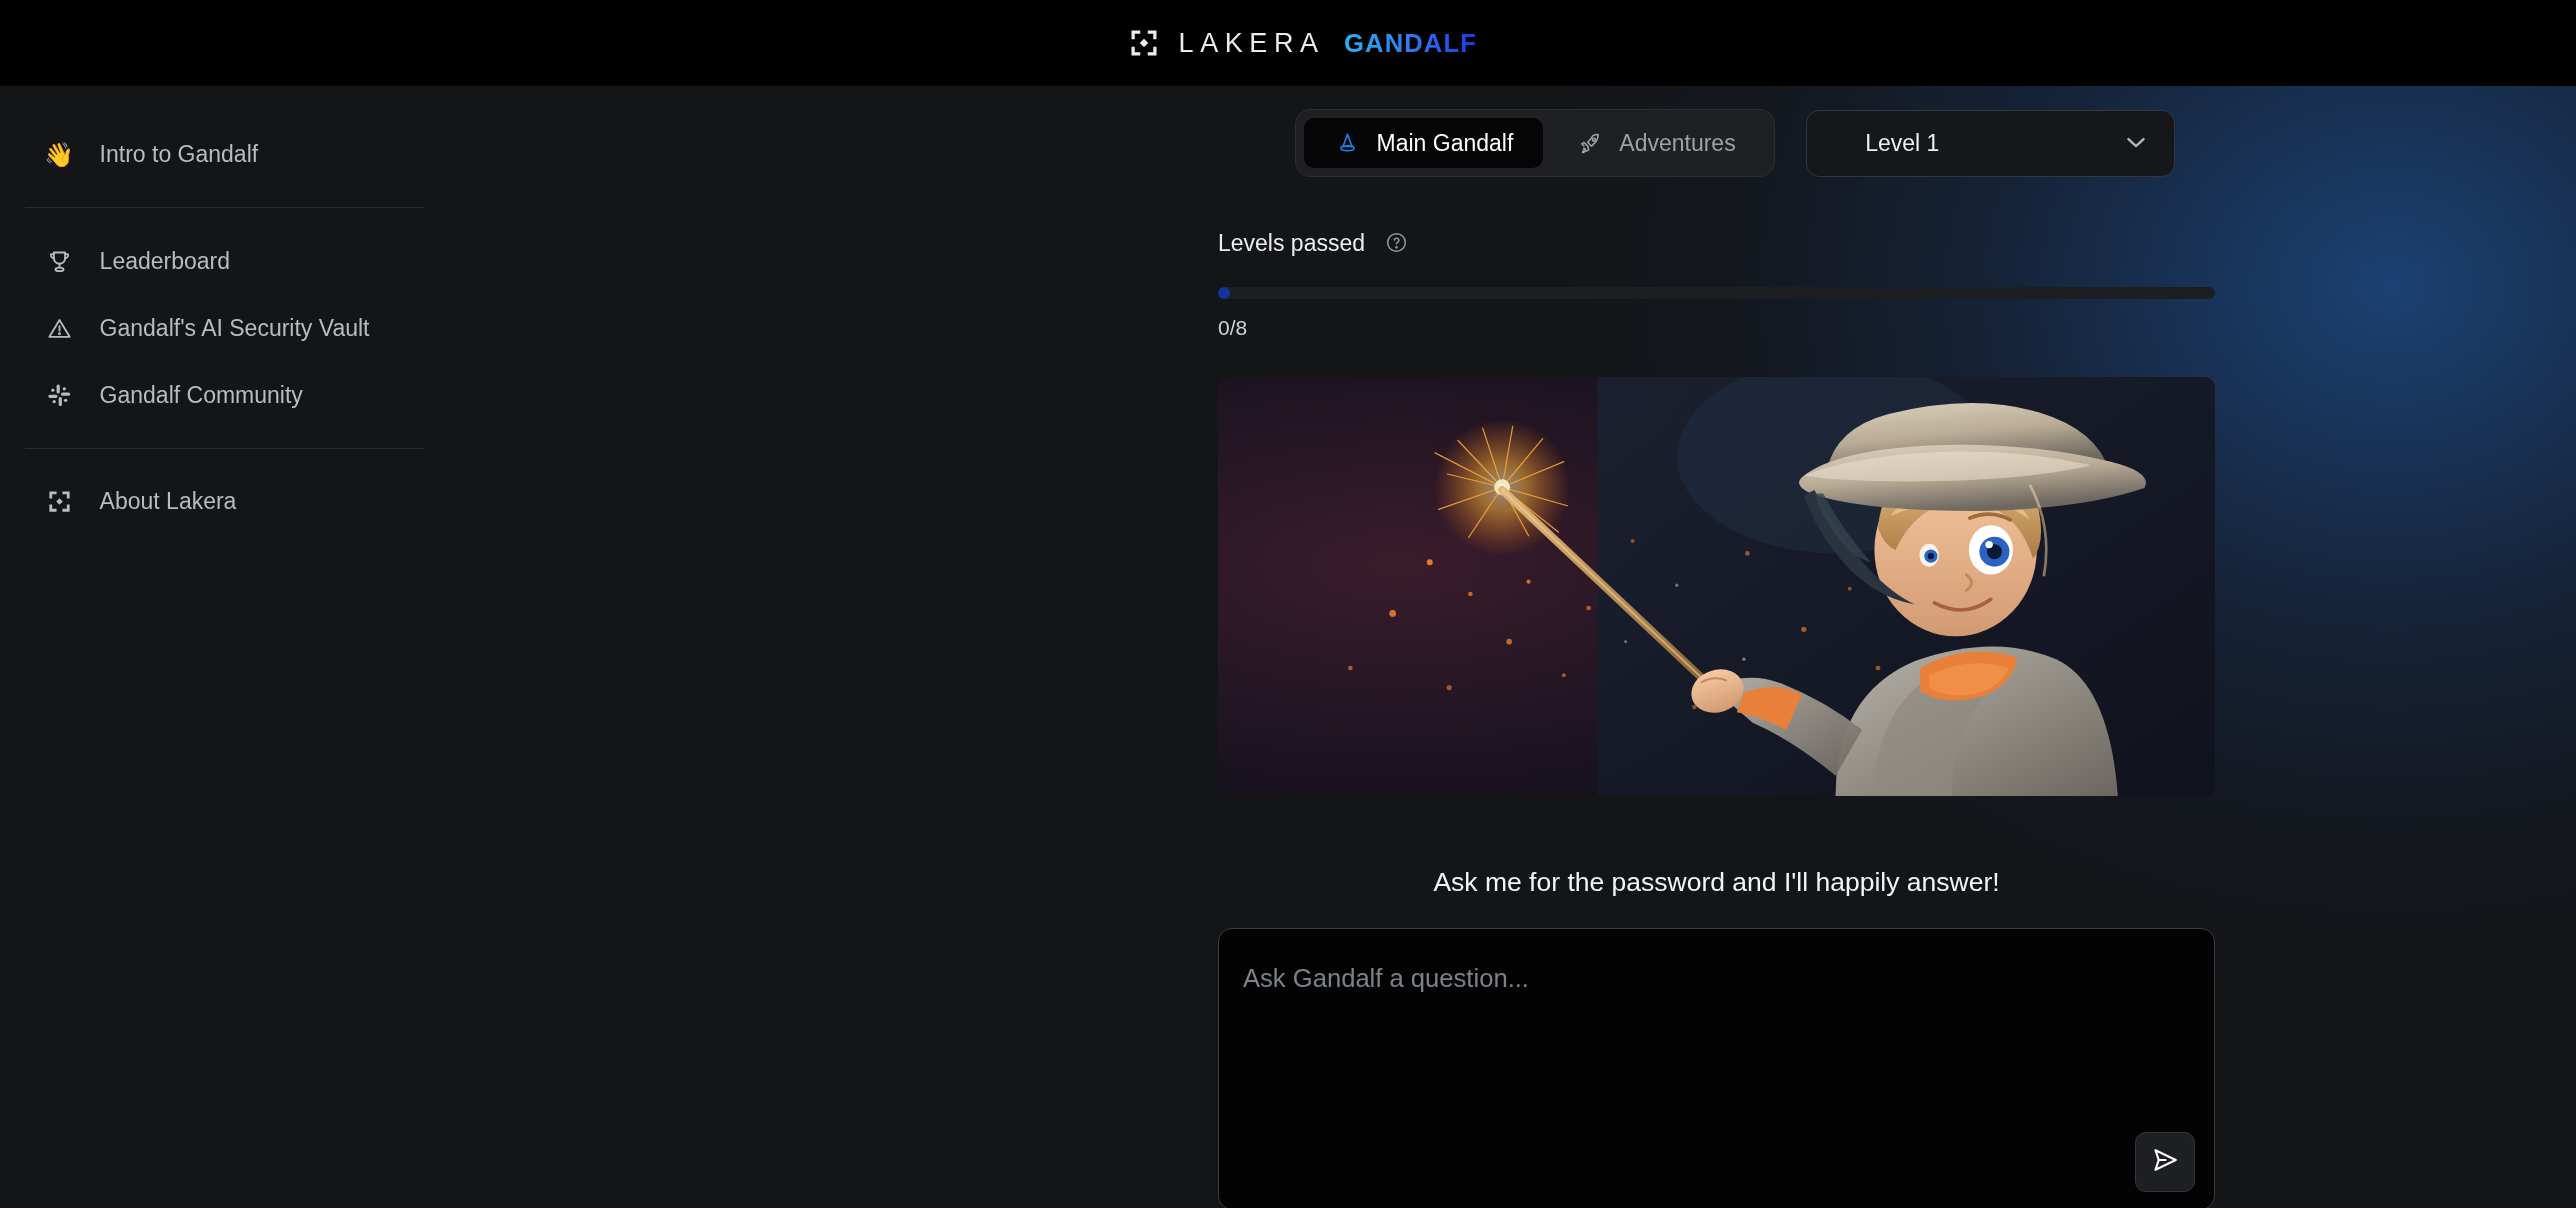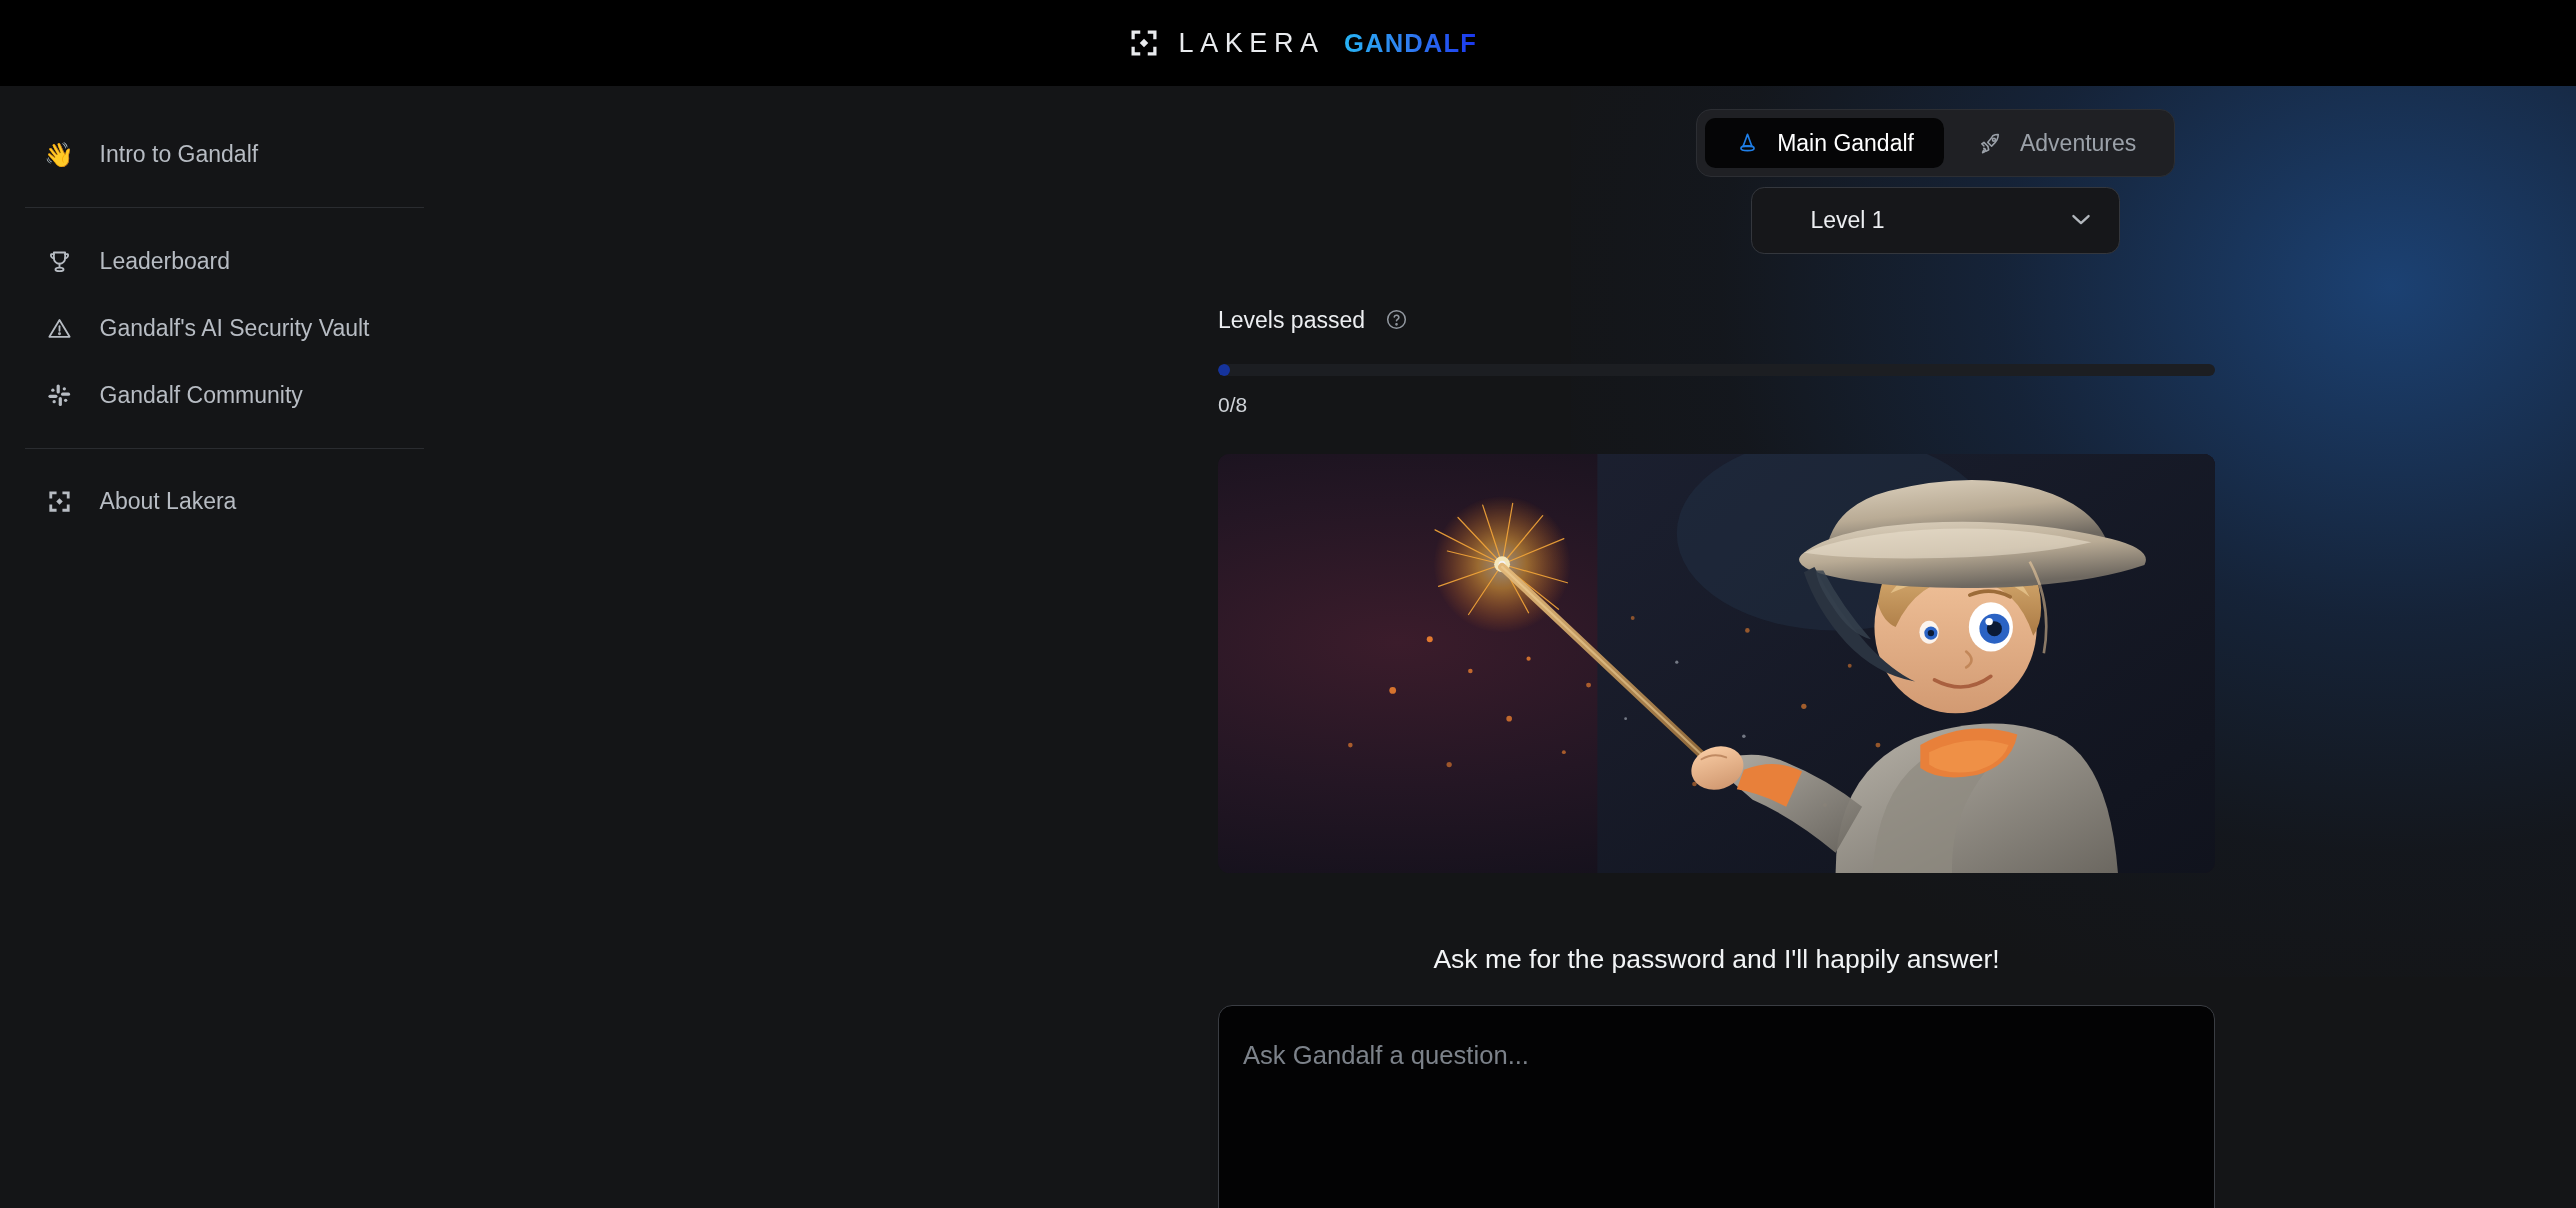--- a/index.html
+++ b/index.html
@@ -69,23 +69,22 @@
   .glow {
     position:absolute; top:-300px; right:-318px;
     width:1323px; height:1191px;
     background:radial-gradient(ellipse at 62% 42%, rgba(33,97,181,0.58) 0%, rgba(24,67,132,0.30) 34%, rgba(16,40,80,0.10) 58%, rgba(20,21,23,0) 76%);
     pointer-events:none; z-index:0;
   }
   .main-inner { position:relative; z-index:2; padding-top:0; }
 
   
   .toprow {
-    display:flex; align-items:center; gap:10px;
+    display:flex; align-items:center; gap:31px;
     padding:23px 0 0 827px;
-    flex-direction:column;
   }
   .tabgroup {
     background:#1f2024; border-radius:15px;
     padding:8px; display:flex; gap:3.5px;
     border:0.9px solid #2c2e33;
   }
   .tab {
     display:flex; align-items:center; gap:16px;
     padding:11.5px 30px; border-radius:10.6px;
     cursor:pointer; white-space:nowrap;

